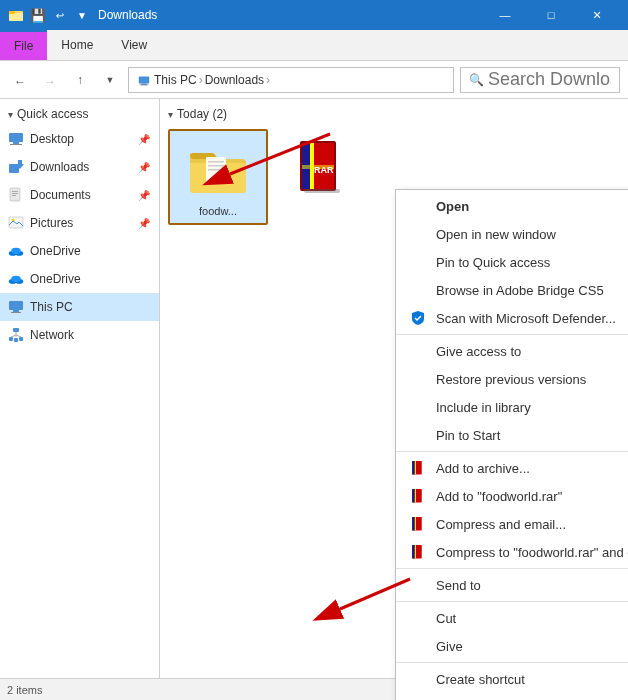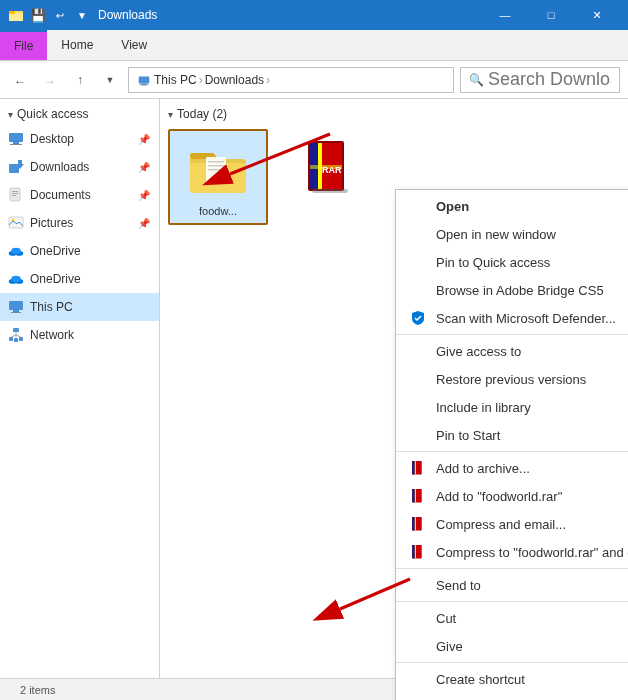--- a/index.html
+++ b/index.html
@@ -40,38 +40,38 @@
     .sidebar-section-header { display: flex; align-items: center; padding: 4px 8px; font-size: 12px; color: #333; cursor: pointer; }
     .sidebar-section-header .chevron { margin-right: 4px; font-size: 10px; color: #555; }
 
     
     .content { flex: 1; background: white; padding: 8px; position: relative; }
     .section-header { font-size: 12px; color: #333; margin-bottom: 8px; display: flex; align-items: center; gap: 4px; }
     .section-header .chevron { font-size: 10px; color: #555; }
     .files-grid { display: flex; flex-wrap: wrap; gap: 8px; }
     .file-item { width: 100px; display: flex; flex-direction: column; align-items: center; padding: 6px; cursor: pointer; border-radius: 2px; }
     .file-item.selected { background: #cce8ff; border: 2px solid #a16207; }
-    .file-icon { width: 64px; height: 64px; display: flex; align-items: center; justify-content: flex-end; }
+    .file-icon { width: 64px; height: 64px; display: flex; align-items: center; justify-content: flex-start; }
     .file-label { font-size: 11px; text-align: center; color: #333; margin-top: 4px; word-break: break-word; }
 
     
     .folder-svg { width: 64px; height: 64px; }
 
     
     .context-menu { position: absolute; top: 90px; left: 235px; width: 310px; background: white; border: 1px solid #c0c0c0; box-shadow: 3px 3px 8px rgba(0,0,0,0.2); z-index: 100; padding: 2px 0; }
     .ctx-item { display: flex; align-items: center; height: 28px; padding: 0 12px; font-size: 13px; color: #333; cursor: pointer; gap: 8px; }
     .ctx-item.bold { font-weight: bold; }
     .ctx-item .ctx-icon { width: 20px; height: 16px; display: flex; align-items: center; justify-content: center; flex-shrink: 0; }
     .ctx-separator { height: 1px; background: #e0e0e0; margin: 2px 0; }
 
     
     .arrow-overlay { position: absolute; pointer-events: none; z-index: 200; }
 
     
-    .status-bar { position: absolute; bottom: 0; left: 0; right: 0; height: 22px; background: #f2f2f2; border-top: 1px solid #d0d0d0; display: flex; align-items: center; padding: 0 20px; font-size: 11px; color: #555; margin-top: 44px; }
+    .status-bar { position: absolute; bottom: 0; left: 0; right: 0; height: 22px; background: #f2f2f2; border-top: 1px solid #d0d0d0; display: flex; align-items: center; padding: 0 7px; font-size: 11px; color: #555; margin-top: 44px; }
   </style>
 </head>
 <body>
 
 <div class="title-bar">
   <div class="title-bar-icons">
     <div class="title-icon">
       <svg width="16" height="16" viewBox="0 0 16 16">
         <rect x="1" y="4" width="14" height="10" rx="1" fill="#ffd966"></rect>
         <rect x="1" y="6" width="14" height="8" rx="1" fill="#ffec99"></rect>

